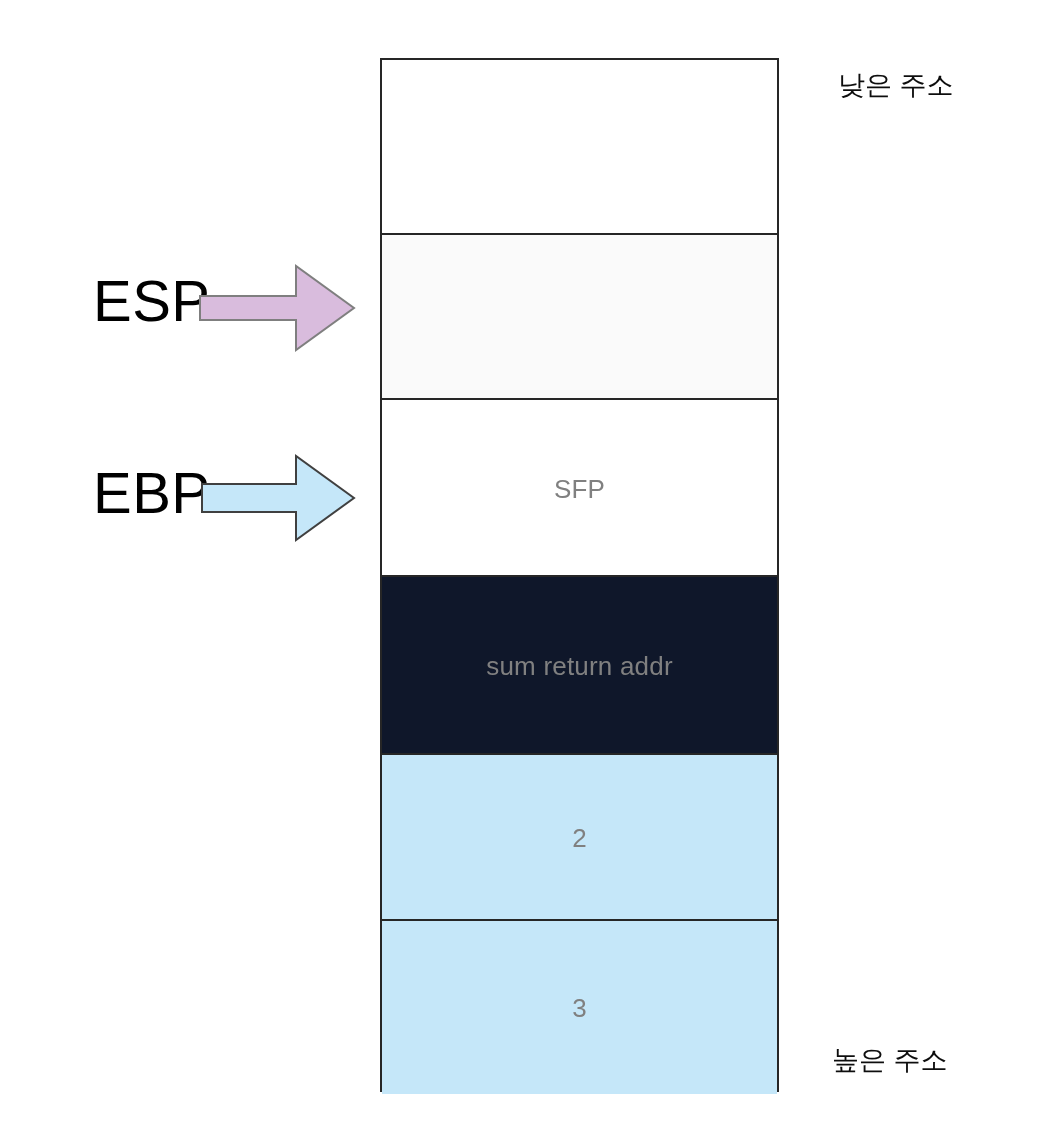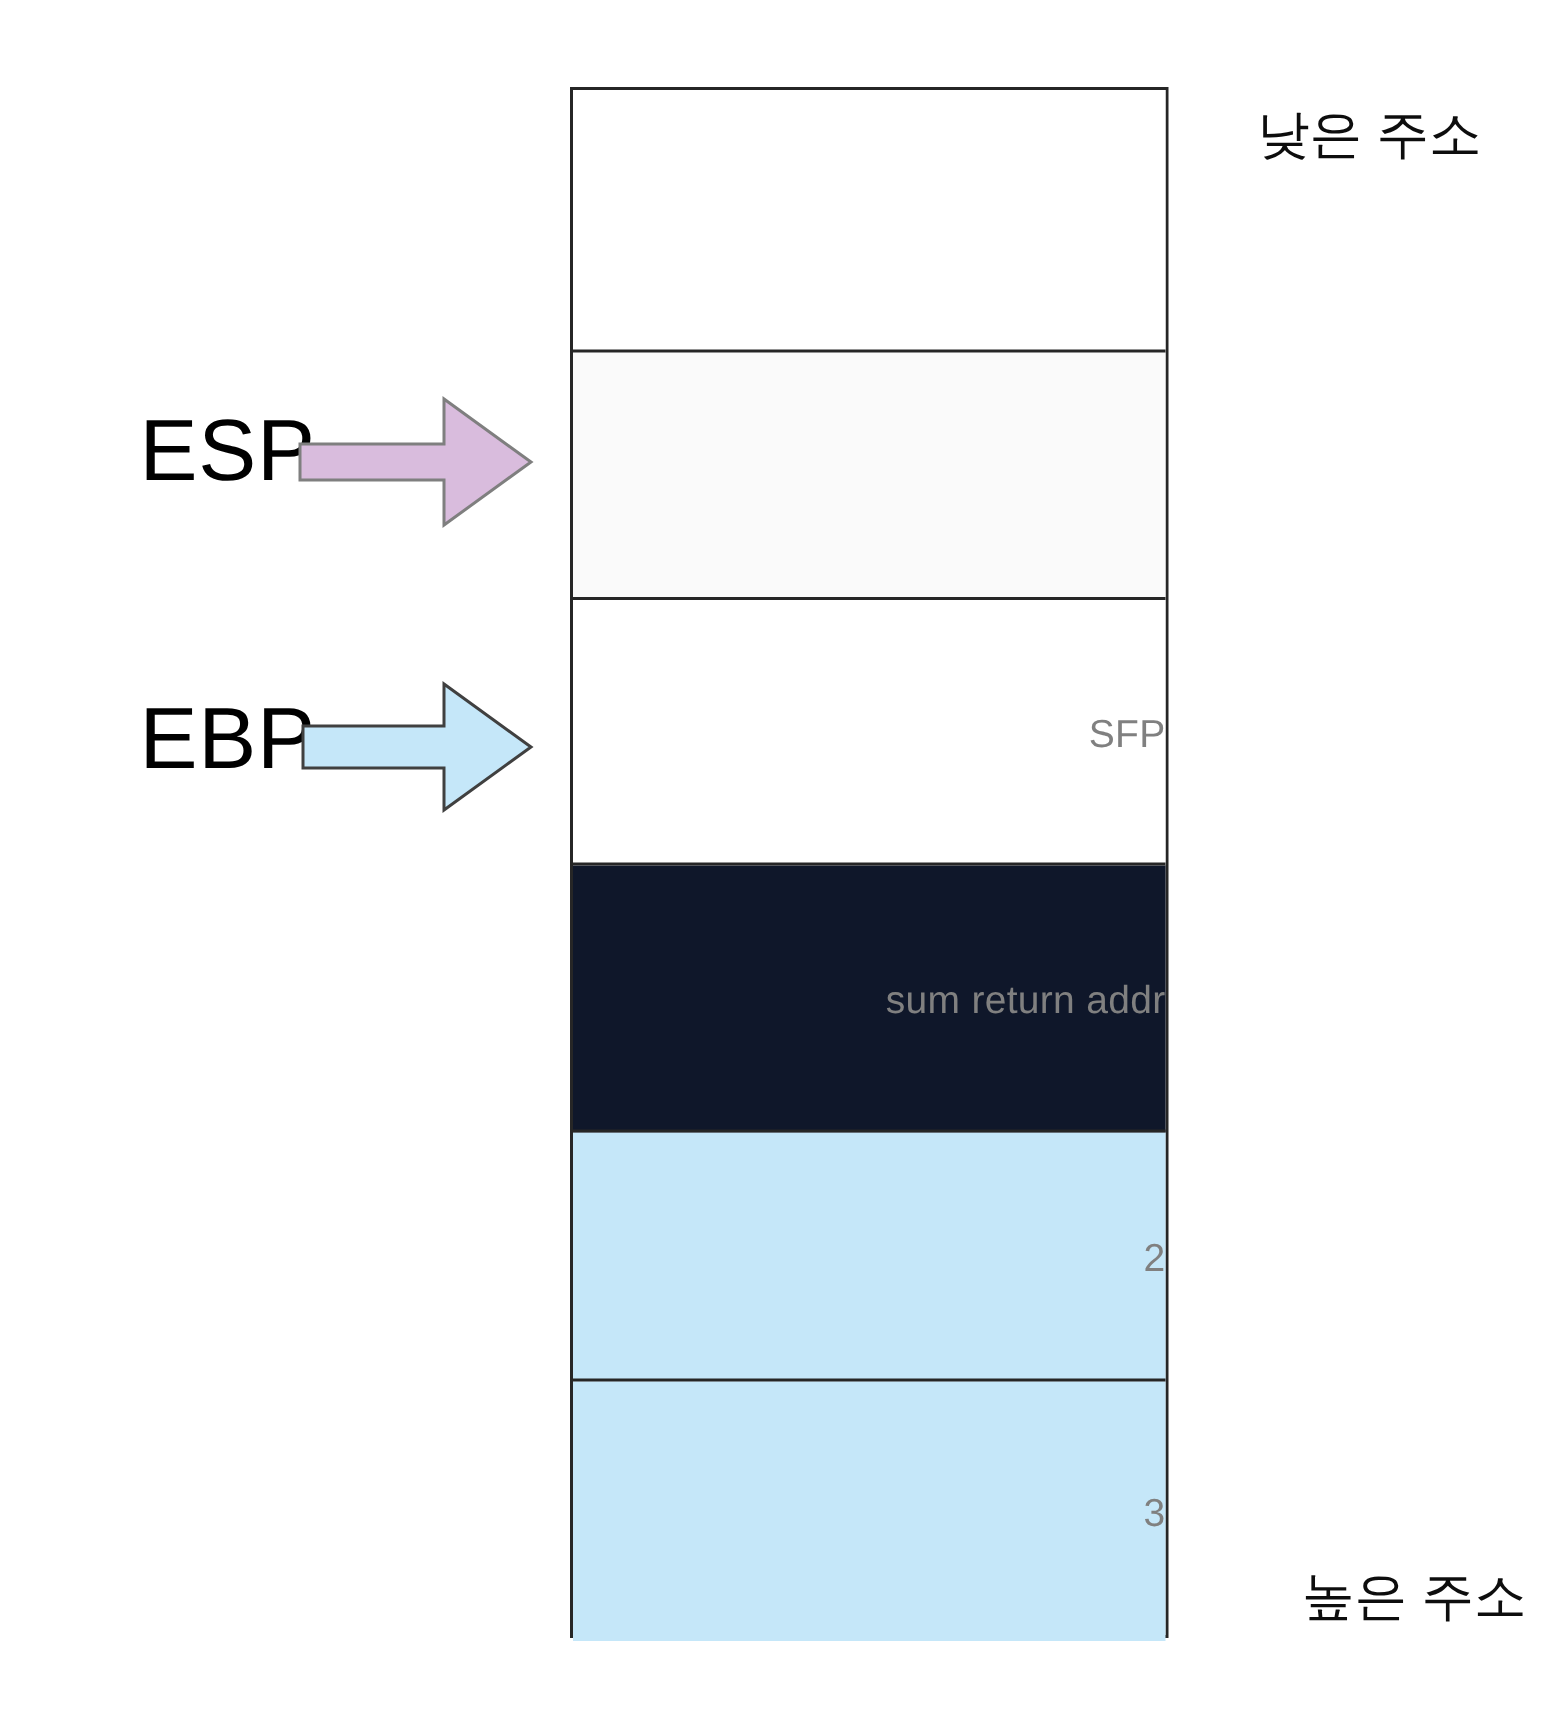--- a/index.html
+++ b/index.html
@@ -31,21 +31,21 @@
     border: 2px solid #262626;
   }
 
   .stack-cell {
     position: absolute;
     left: 0;
     width: 100%;
     box-sizing: border-box;
     display: flex;
     align-items: center;
-    justify-content: flex-end;
+    justify-content: center;
     color: #808080;
     font-size: 26px;
     font-weight: 400;
     letter-spacing: 0.2px;
     background: #ffffff;
   }
 
   .stack-cell .cell-label {
     color: #808080;
     font-size: 26px;
@@ -58,26 +58,26 @@
     left: 0;
     width: 100%;
     height: 0;
     border-top: 2px solid #262626;
   }
 
   
   .addr-label {
     position: absolute;
     color: #0d0d0d;
-    font-size: 35px;
+    font-size: 27px;
     line-height: 1;
     white-space: nowrap;
   }
   #addr-low  { left: 838px; top: 72px; }
-  #addr-high { left: 868px; top: 1047px; }
+  #addr-high { left: 832px; top: 1047px; }
 
   
   .reg-label {
     position: absolute;
     color: #000000;
     font-size: 58px;
     line-height: 1;
     letter-spacing: 0.5px;
     white-space: nowrap;
   }

